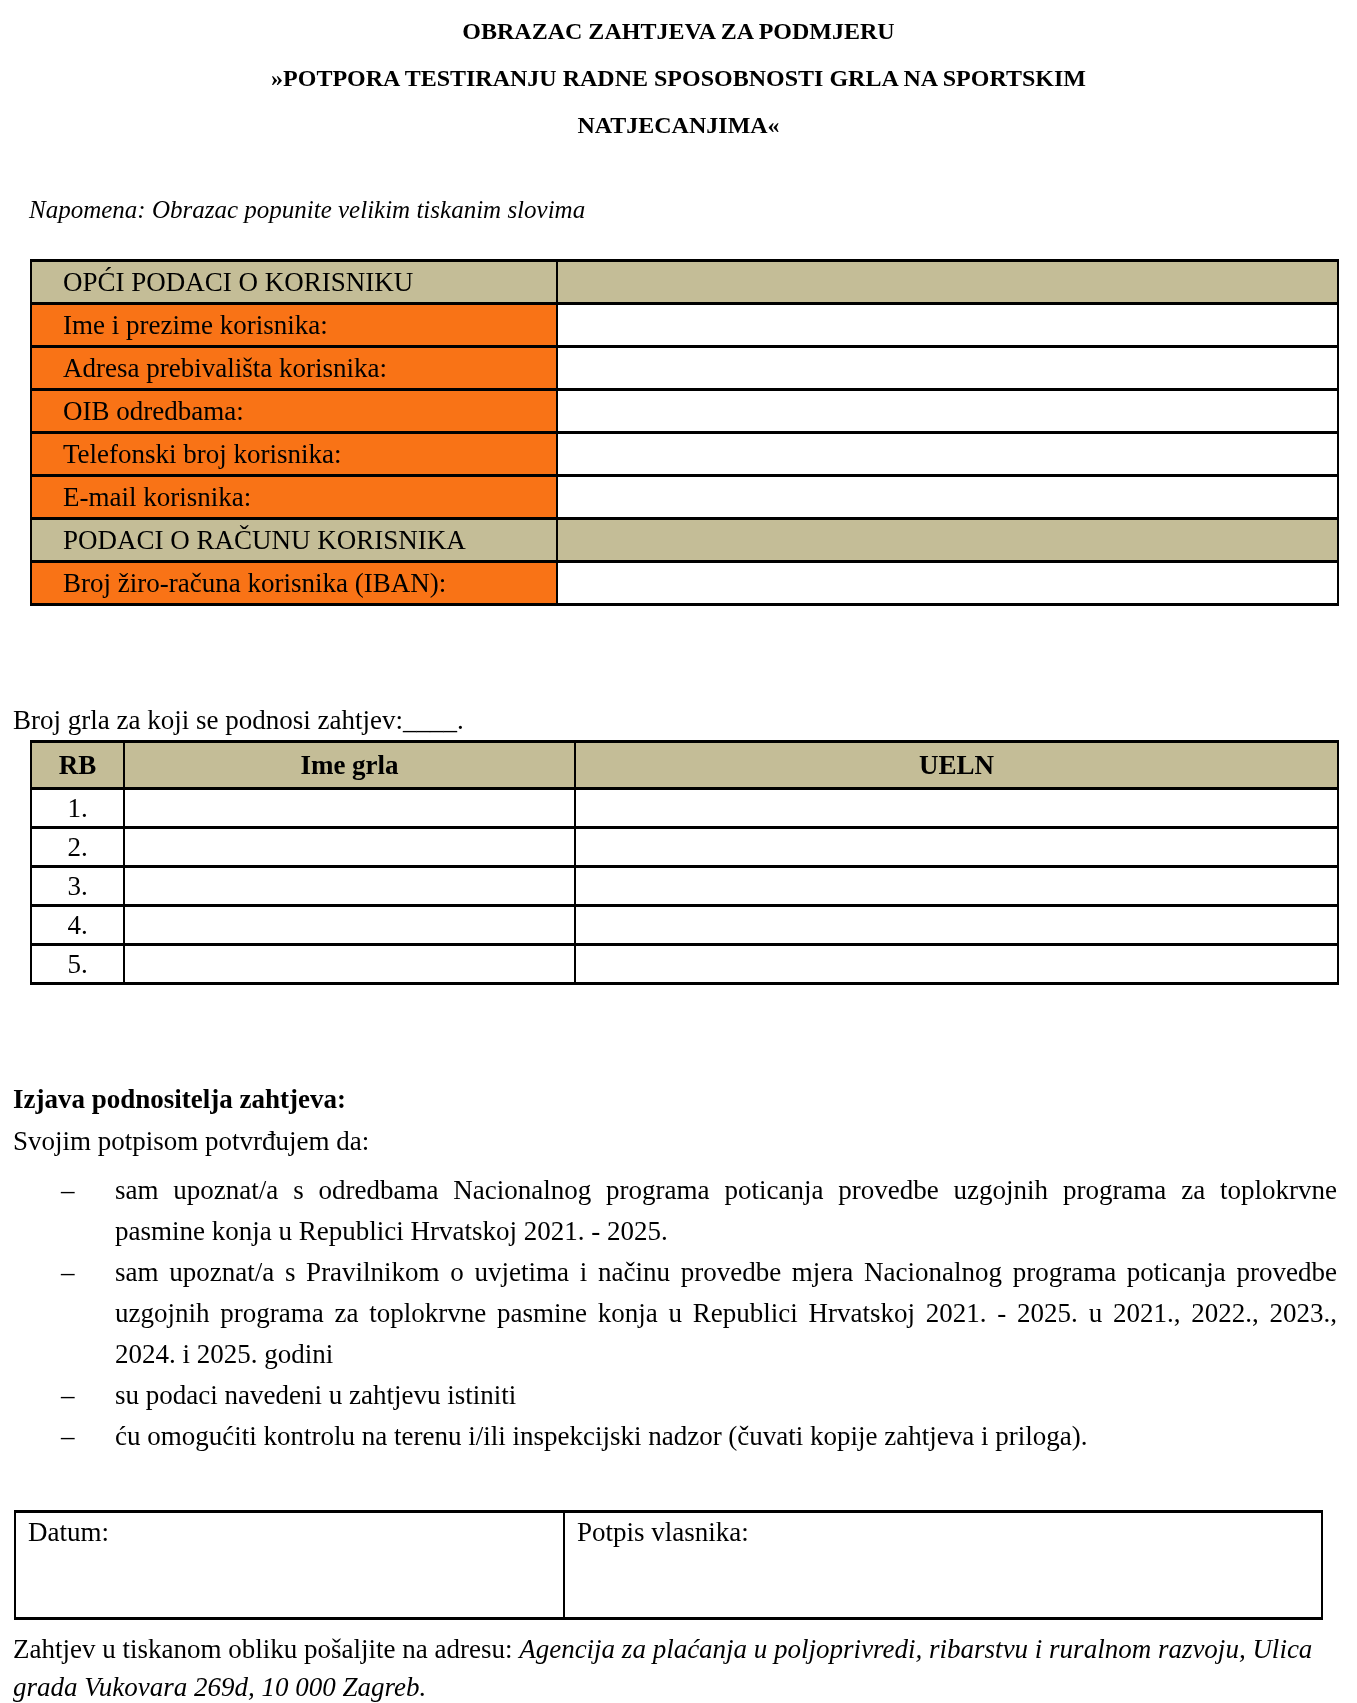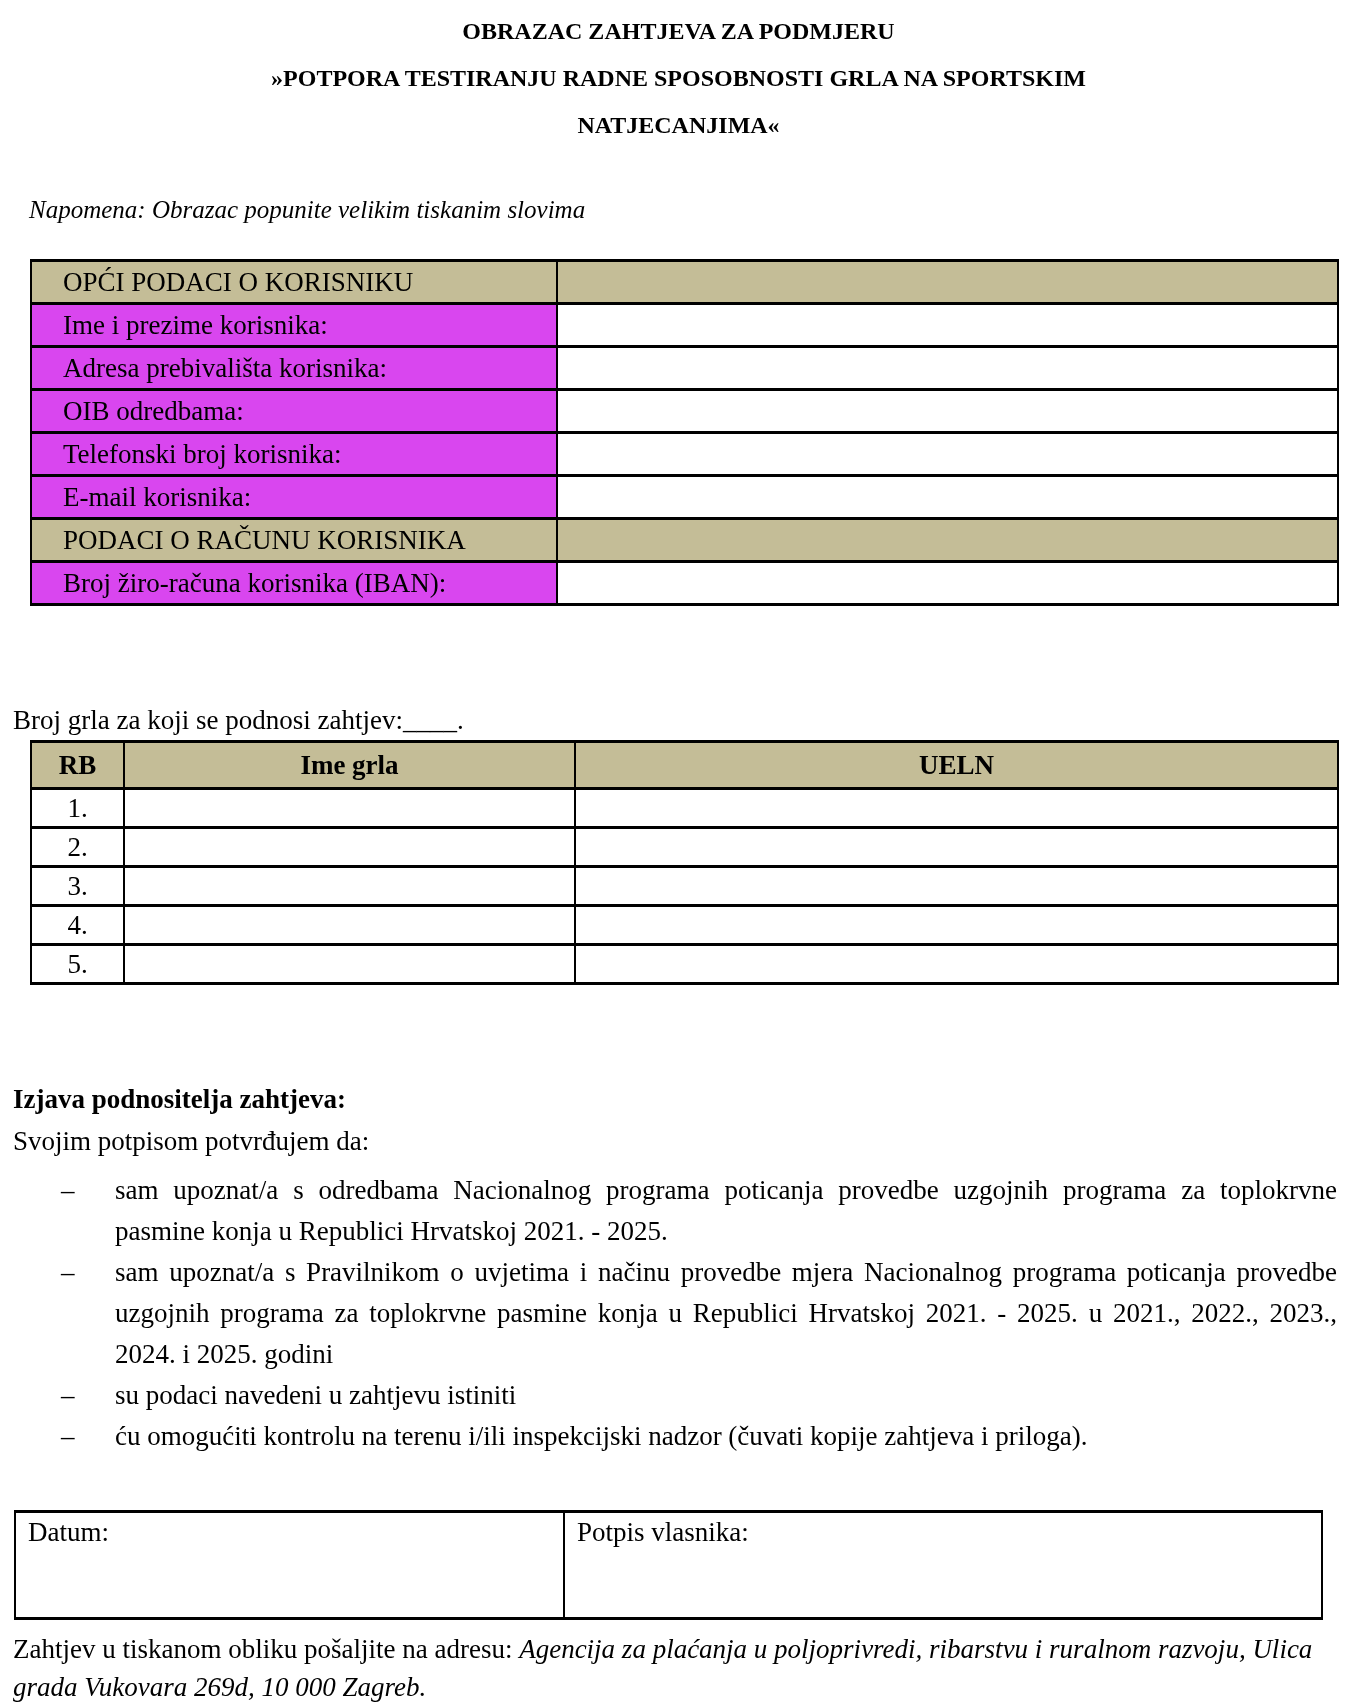--- a/index.html
+++ b/index.html
@@ -37,21 +37,21 @@
     font-size: 27px;
     font-weight: normal;
     padding: 0 12px;
     overflow: hidden;
     vertical-align: middle;
   }
 
   .t1 { left: 30px; top: 259px; width: 1307px; }
   .t1 td { height: 40px; padding-left: 31px; }
   .t1 .sec td { background: #C4BD97; }
-  .t1 .lbl { background: #d946ef; }
+  .t1 .lbl { background: #f97316; }
   .t1 .val { background: #ffffff; }
 
   .count-line { left: 13px; top: 705px; font-size: 27px; }
 
   .t2 { left: 30px; top: 740px; width: 1307px; }
   .t2 th { background: #C4BD97; font-weight: bold; height: 44px; text-align: center; padding: 0; }
   .t2 td { height: 36px; }
   .t2 .rb { text-align: center; padding: 0; }
 
   .amount-line { left: 13px; top: 1058px; font-size: 27px; }

